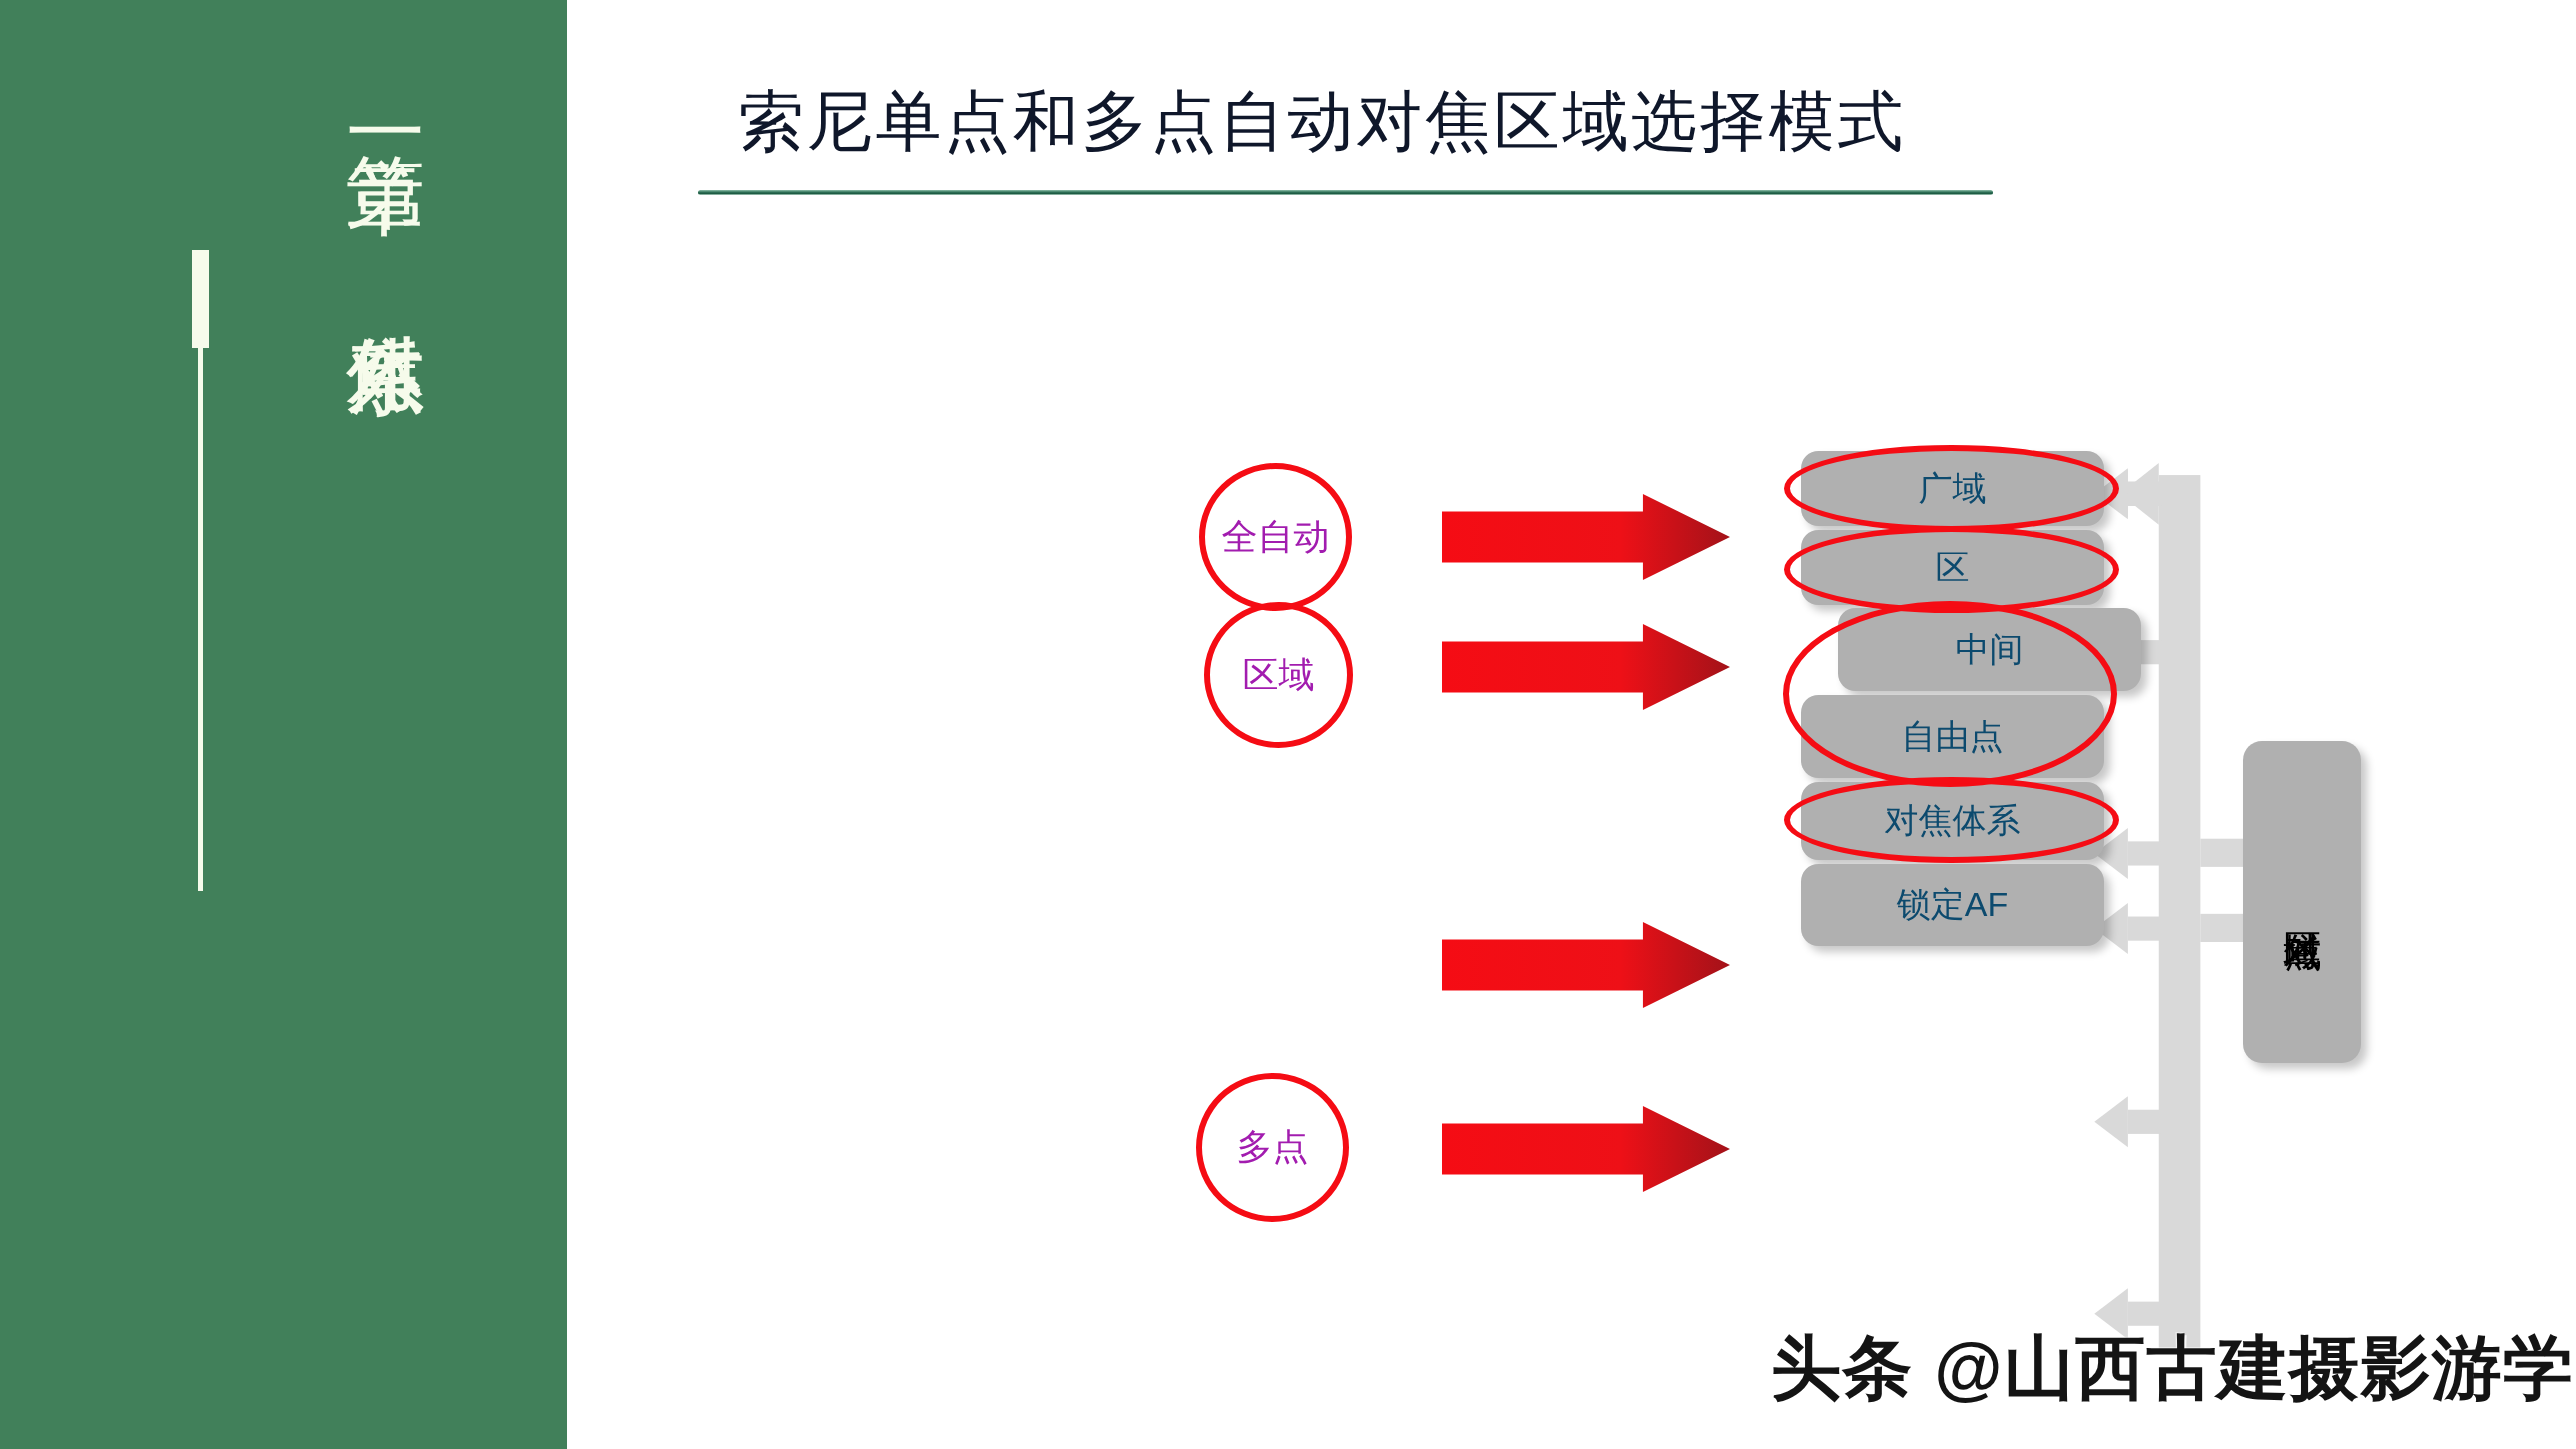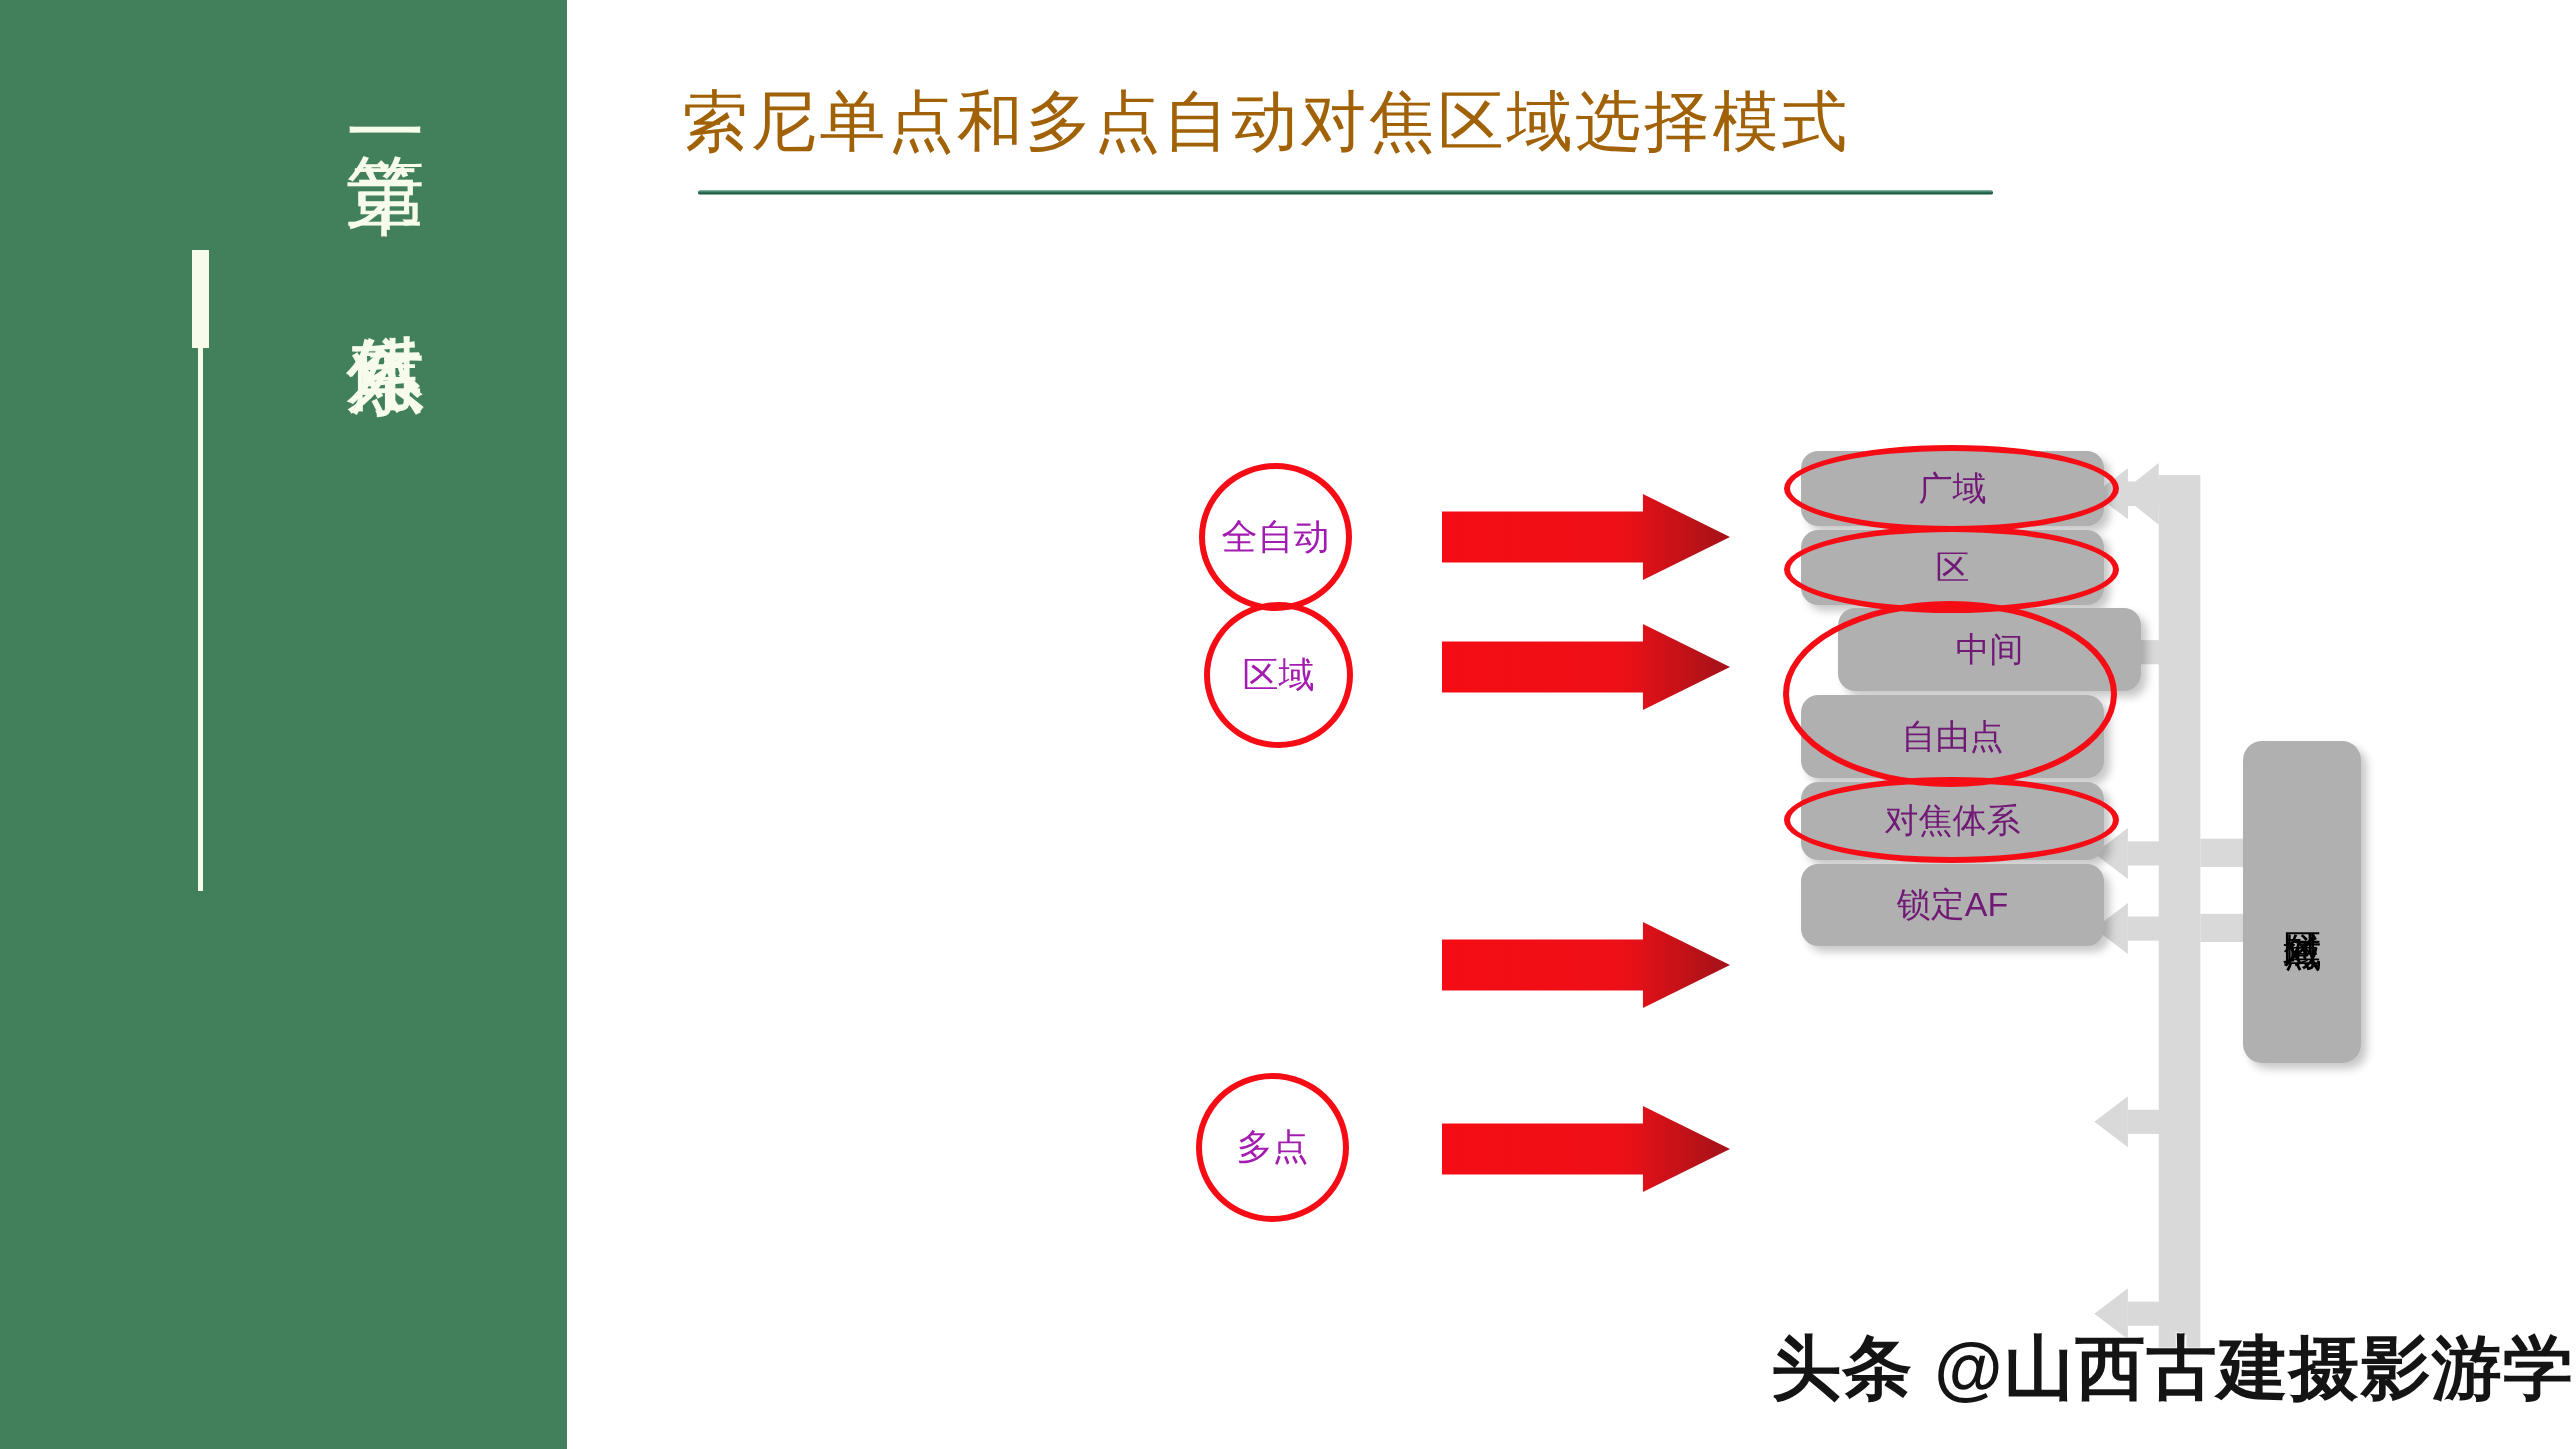--- a/index.html
+++ b/index.html
@@ -32,24 +32,24 @@
     font-size:79px;
     line-height:1.12;
     letter-spacing:1.3px;
     writing-mode:vertical-rl;
     text-orientation:upright;
     white-space:pre;
   }
 
   
   .title{
-    position:absolute;left:682px;top:77px;
+    position:absolute;left:738px;top:77px;
     font-family:Liberation Serif, serif;
     font-size:66px;
-    color:#a16207;
+    color:#0f172a;
     letter-spacing:2.7px;
     white-space:nowrap;
   }
   .title-underline{
     position:absolute;left:698px;top:190px;width:1295px;height:4.7px;
     background:linear-gradient(180deg,#8fc0ab 0%,#2f7057 45%,#1f5c44 70%,#b9d8ca 100%);
     border-radius:2.7px;
   }
 
   
@@ -73,21 +73,21 @@
   .red-arrow{position:absolute;}
   .red-arrow svg{display:block;width:100%;height:100%;}
 
   
   .gbox{
     position:absolute;
     background:#b0b0b0;
     border-radius:17.4px;
     box-shadow:6px 6px 8px rgba(0,0,0,0.22);
     display:flex;align-items:center;justify-content:center;
-    color:#701a75;
+    color:#0c4a6e;
     font-size:34px;
     font-family:"Liberation Sans","DejaVu Sans",sans-serif;
     box-sizing:border-box;
   }
 
   
   .box-widearea{left:1801px;top:451px;width:303px;height:75px;}
   .box-zone{left:1801px;top:530px;width:303px;height:75px;}
   .box-center{left:1838px;top:608px;width:303px;height:83px;}
   .box-flexible{left:1801px;top:695px;width:303px;height:83px;}

